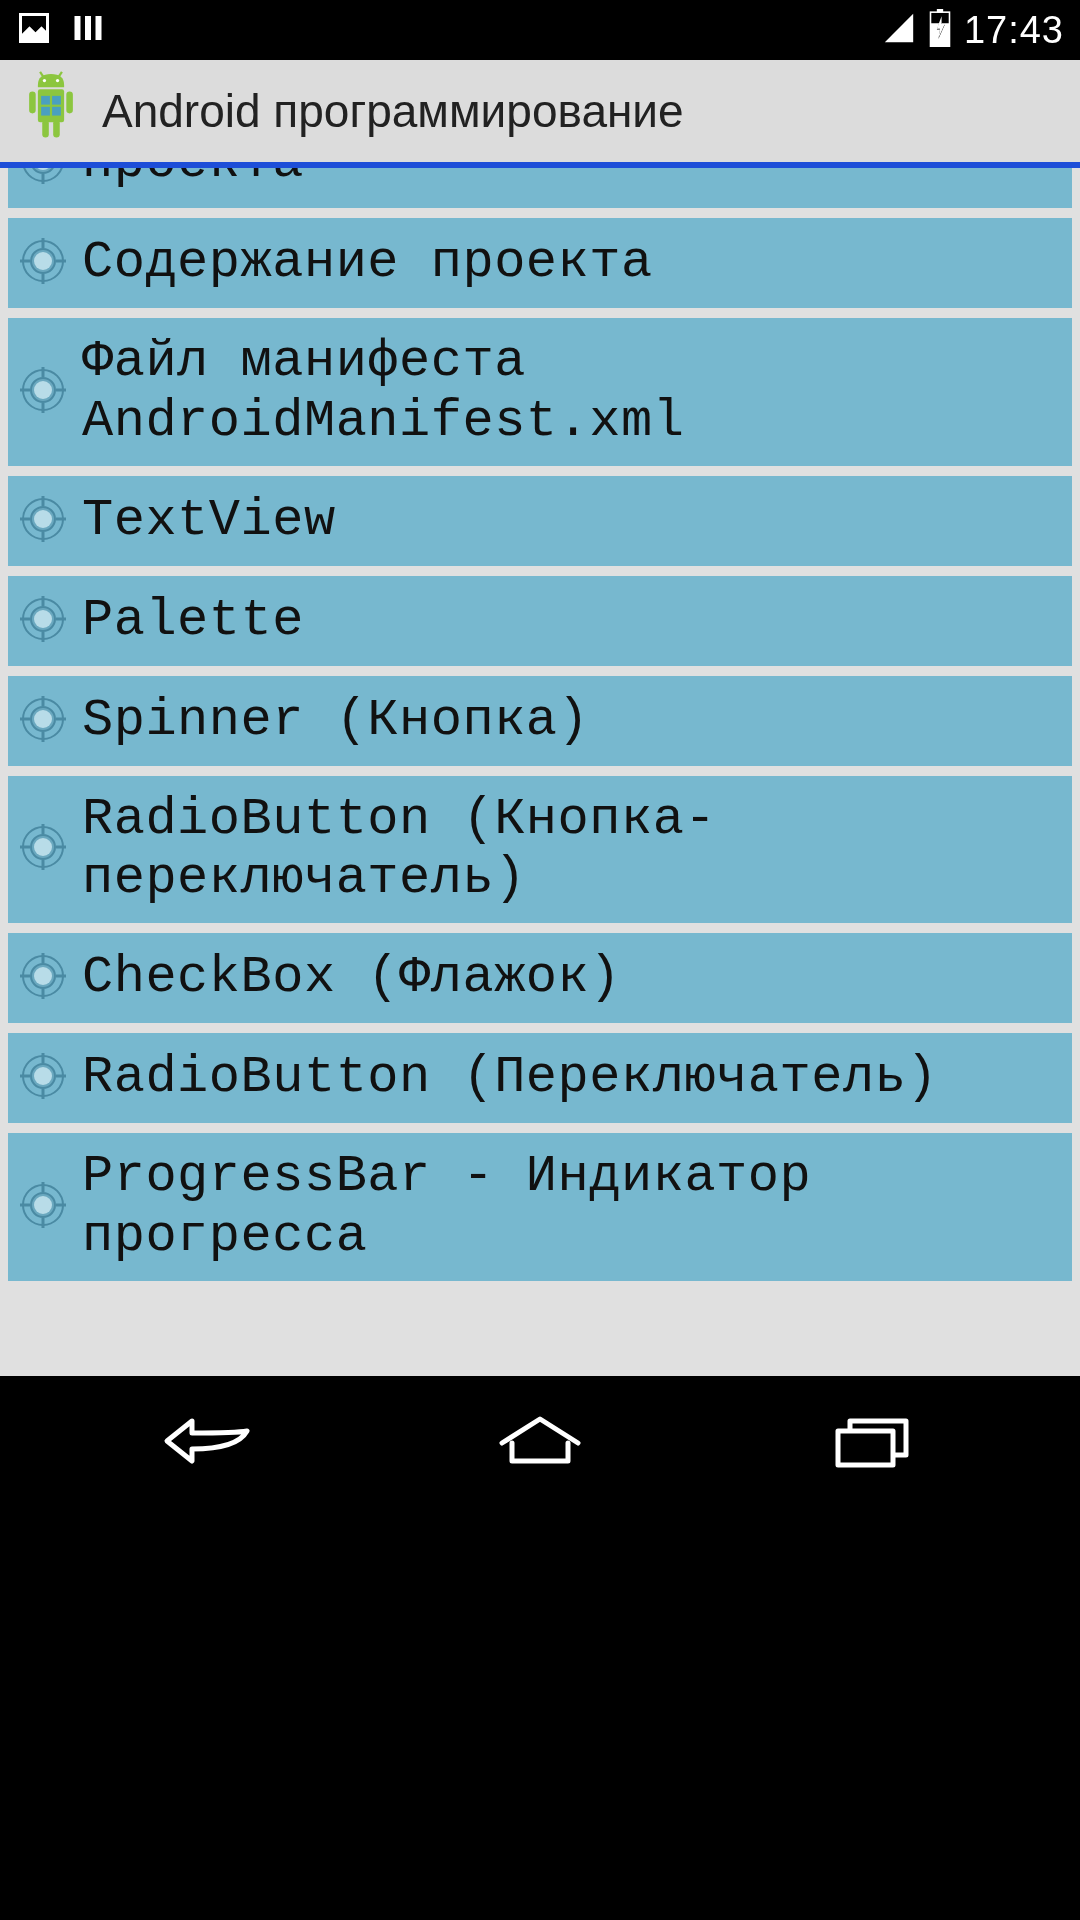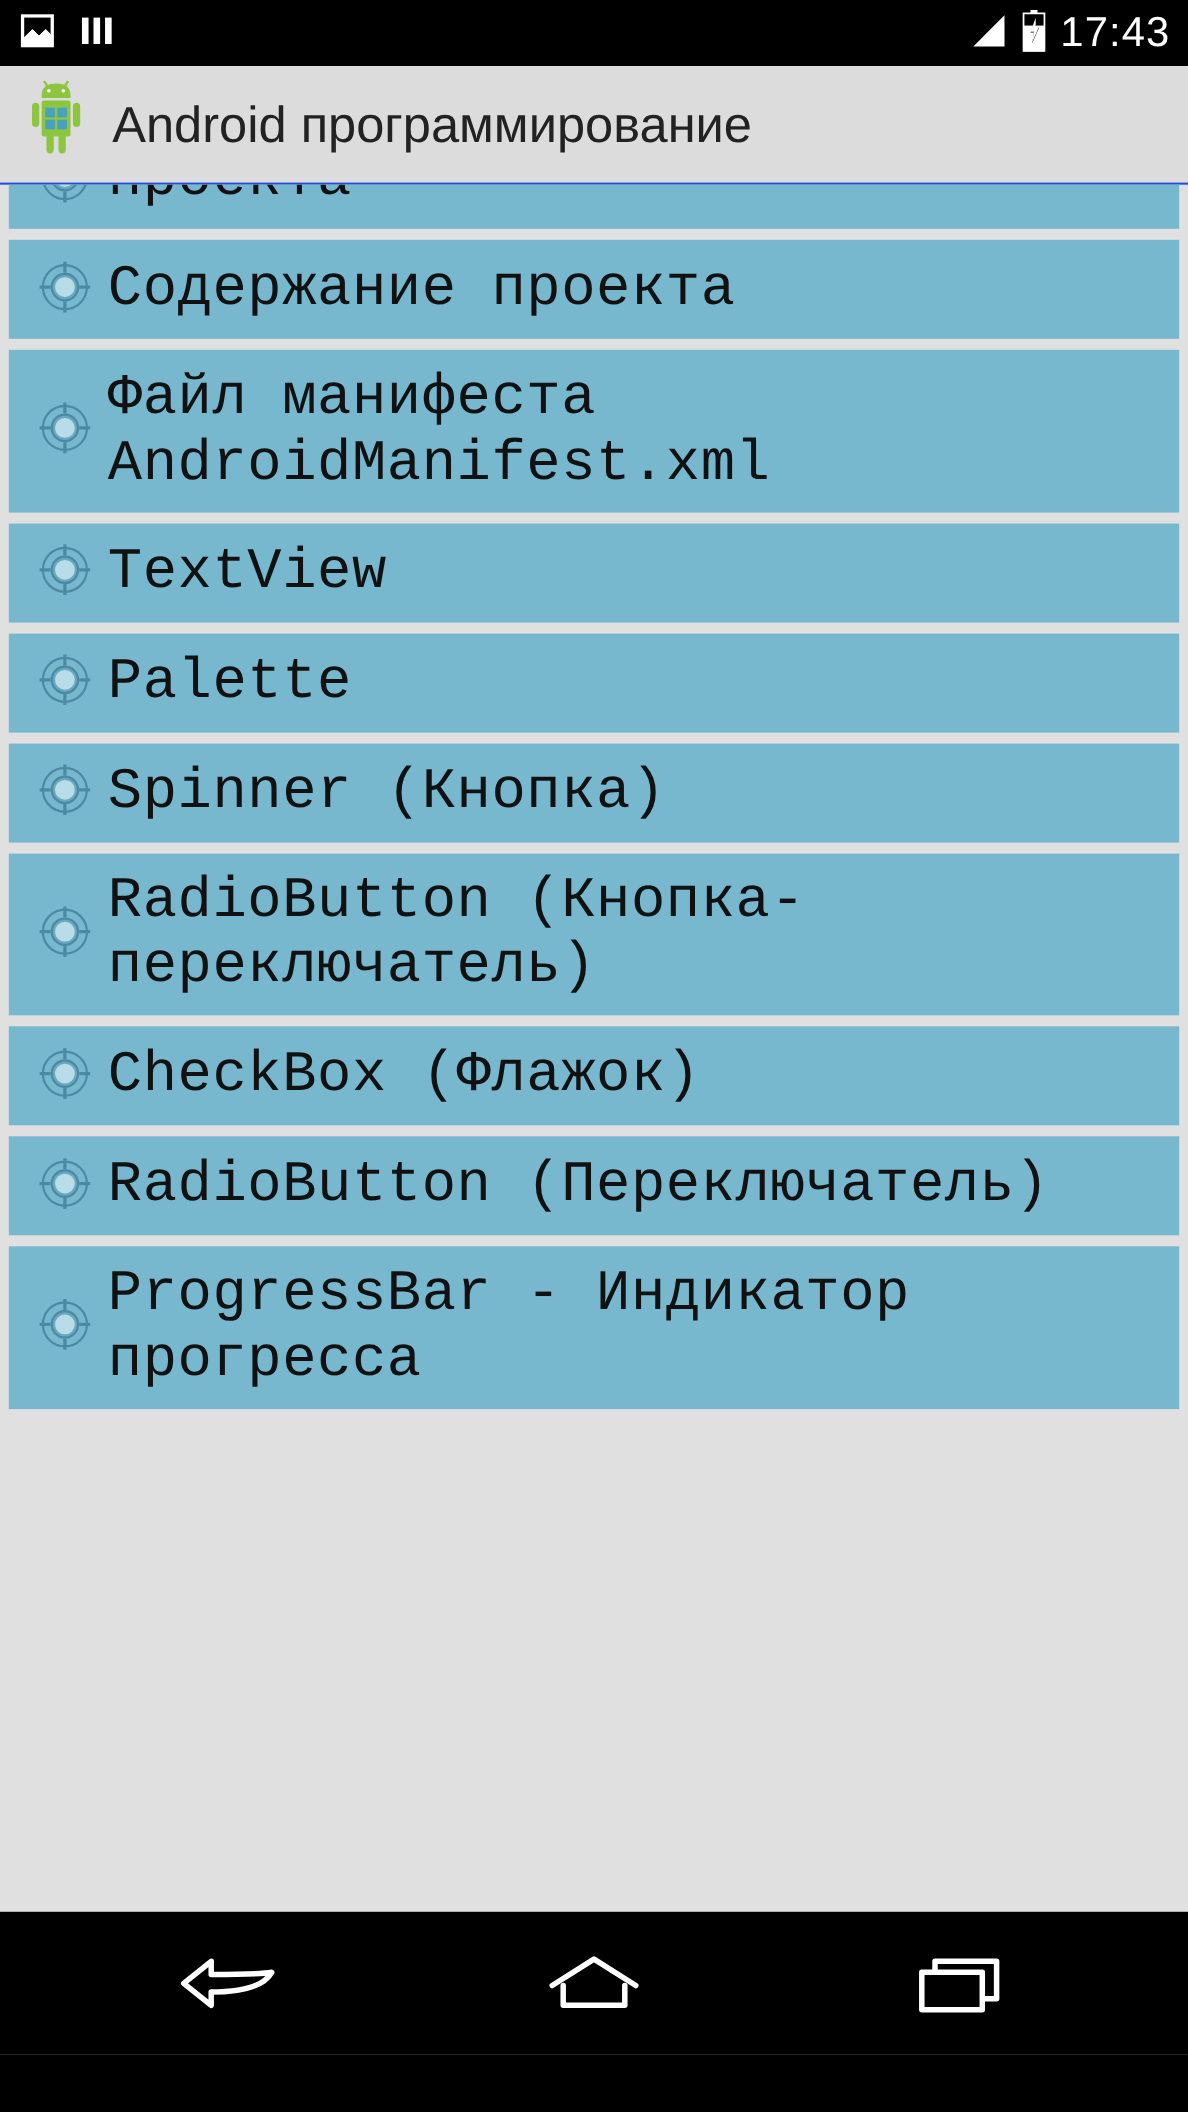--- a/index.html
+++ b/index.html
@@ -1,18 +1,18 @@
 <!DOCTYPE html>
 <html><head>
   <meta charset="utf-8">
   <style>
     * { margin: 0; padding: 0; box-sizing: border-box; }
     html, body { width: 1080px; height: 1920px; overflow: hidden; font-family: sans-serif; background: #000; }
 
-    .screen { width: 1080px; height: 1868px; background: #e0e0e0; display: flex; flex-direction: column; }
+    .screen { width: 1080px; height: 1506px; background: #e0e0e0; display: flex; flex-direction: column; }
 
     .status-bar {
       height: 60px;
       background: #000;
       display: flex;
       align-items: center;
       justify-content: space-between;
       padding: 0 16px;
       color: #fff;
     }
@@ -20,37 +20,37 @@
     .status-right { display: flex; align-items: center; gap: 12px; }
     .clock { font-size: 38px; font-weight: 300; letter-spacing: 1px; }
 
     .app-bar {
       height: 108px;
       background: #dcdcdc;
       display: flex;
       align-items: center;
       padding: 0 16px;
       gap: 16px;
-      border-bottom: 2px solid #1d4ed8;
+      border-bottom: 6px solid #1d4ed8;
     }
     .app-title { font-size: 46px; color: #222; }
 
     .content {
       flex: 1;
       background: #e0e0e0;
       overflow: hidden;
       padding: 0 8px;
     }
     .list { display: flex; flex-direction: column; gap: 10px; margin-top: -50px; }
     .list-item {
       background: #77b8cf;
       display: flex;
       align-items: center;
       min-height: 90px;
-      padding: 14px 26px;
+      padding: 14px 10px;
       gap: 14px;
     }
     .bullet { flex-shrink: 0; }
     .item-text {
       font-family: "Courier New", monospace;
       font-size: 52px;
       color: #111;
       line-height: 1.15;
       letter-spacing: 0.5px;
     }

